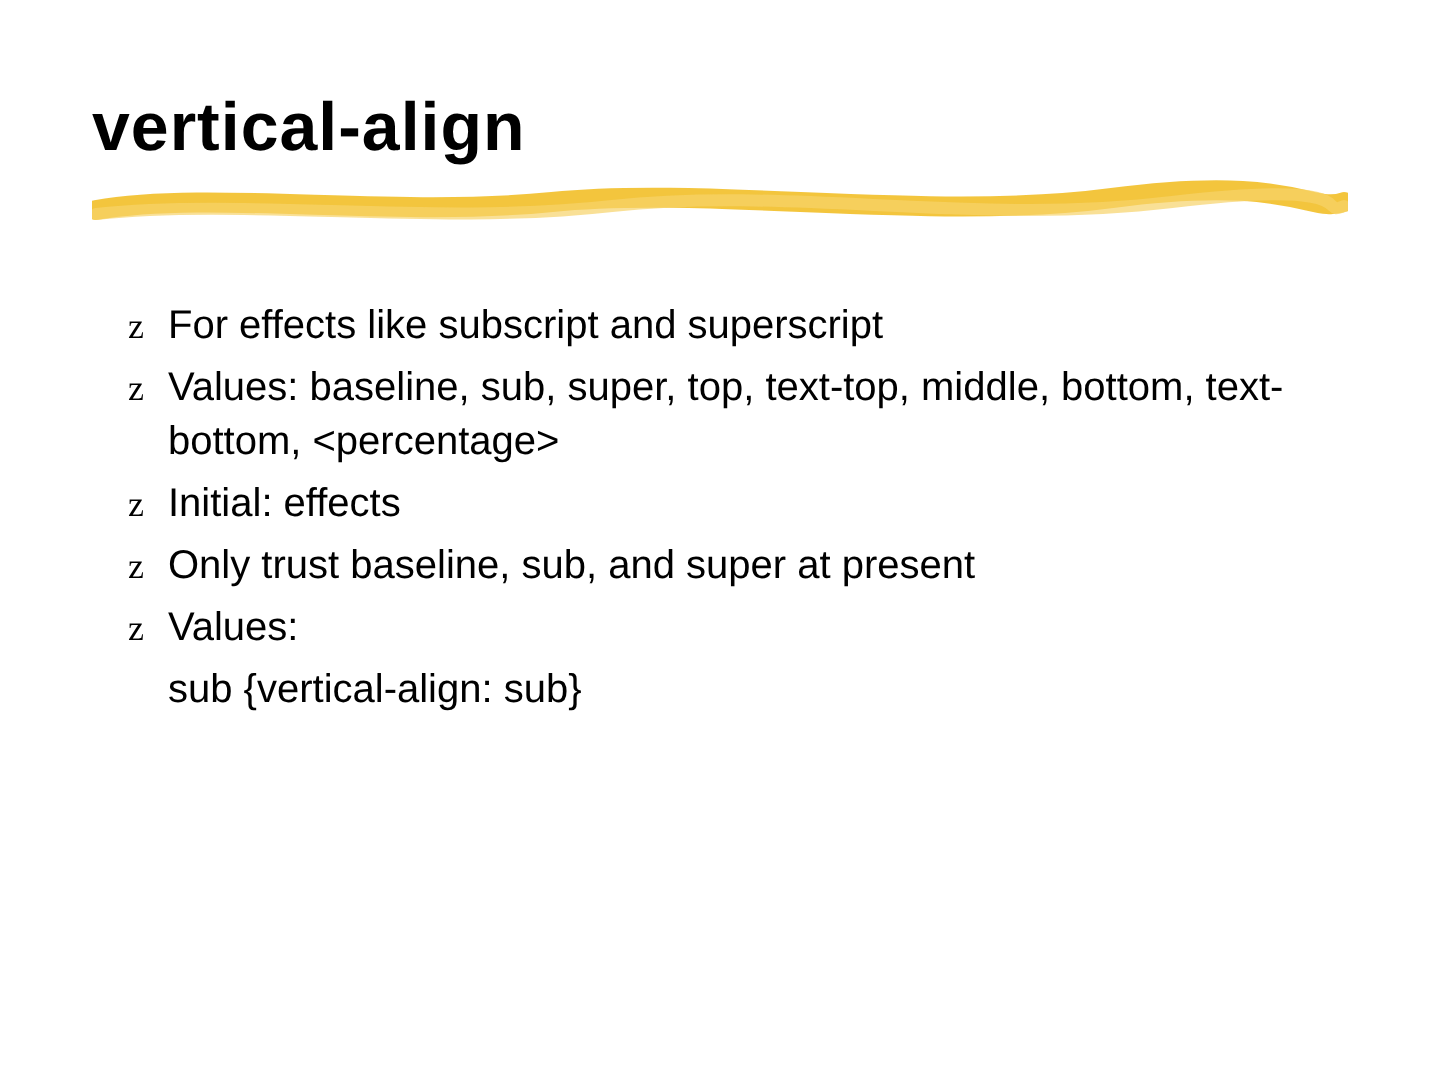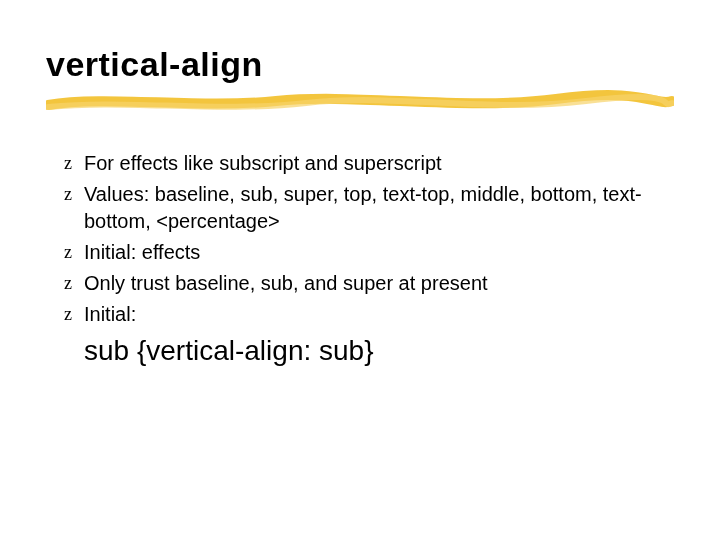--- a/index.html
+++ b/index.html
@@ -59,21 +59,21 @@
     margin-right: 8px;
     width: 16px;
     text-align: center;
     user-select: none;
   }
   .bullet .text {
     flex: 1 1 auto;
   }
   .sub-line {
     margin-left: 24px;
-    font-size: 28px;
+    font-size: 20px;
     line-height: 1.35;
   }
 </style>
 </head>
 <body>
 
 <div class="slide">
 
   <div class="title-wrap">
     <h1 class="title">vertical-align</h1>
@@ -100,19 +100,19 @@
       <span class="text">Initial: effects</span>
     </div>
 
     <div class="bullet">
       <span class="marker">z</span>
       <span class="text">Only trust baseline, sub, and super at present</span>
     </div>
 
     <div class="bullet">
       <span class="marker">z</span>
-      <span class="text">Initial:</span>
+      <span class="text">Values:</span>
     </div>
     <div class="sub-line">sub {vertical-align: sub}</div>
 
   </div>
 
 </div>
 
 </body></html>

